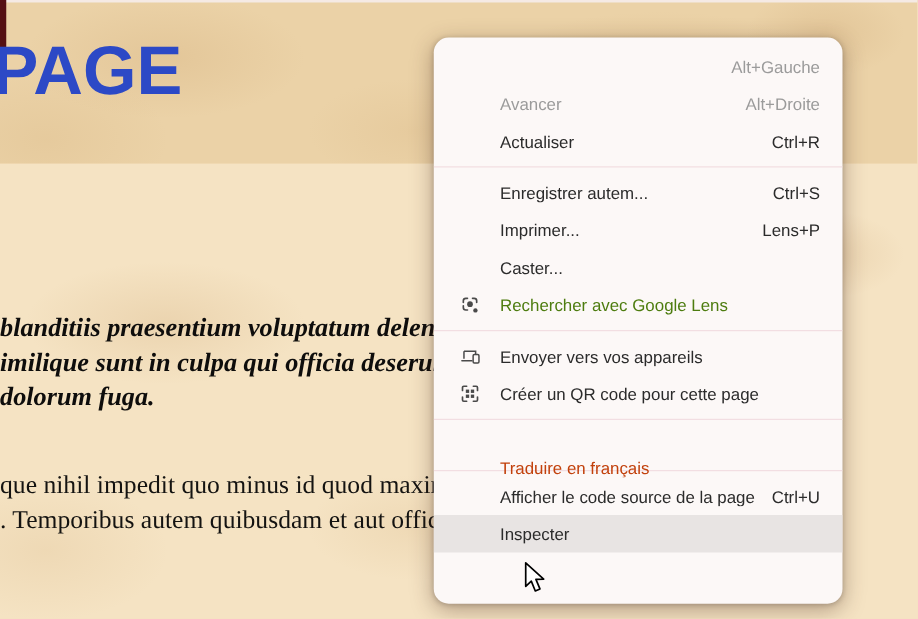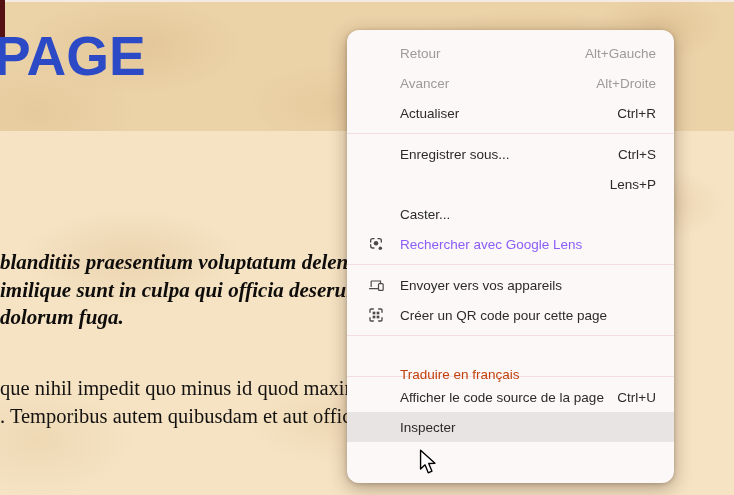--- a/index.html
+++ b/index.html
@@ -78,56 +78,56 @@
 </div>
 
 <div id="plain-block" class="text-block">
   <div>que nihil impedit quo minus id quod maxim</div>
   <div>. Temporibus autem quibusdam et aut offici</div>
 </div>
 
 <div id="context-menu" style="background: rgb(252, 248, 247);">
     <div class="menu-row">
       <span class="icon-slot"></span>
-      <span class="label" style="color: rgb(155, 155, 155);">Retour</span>
       <span class="shortcut" style="color: rgb(155, 155, 155);">Alt+Gauche</span>
     </div>
     <div class="menu-row">
       <span class="icon-slot"></span>
       <span class="label" style="color: rgb(155, 155, 155);">Avancer</span>
       <span class="shortcut" style="color: rgb(155, 155, 155);">Alt+Droite</span>
     </div>
     <div class="menu-row">
       <span class="icon-slot"></span>
       <span class="label" style="color: rgb(43, 43, 43);">Actualiser</span>
       <span class="shortcut" style="color: rgb(43, 43, 43);">Ctrl+R</span>
     </div>
     <div class="menu-separator" style="background: rgb(242, 222, 226);"></div>
     <div class="menu-row">
       <span class="icon-slot"></span>
-      <span class="label" style="color: rgb(43, 43, 43);">Enregistrer sous...</span>
+      <span class="label" style="color: rgb(43, 43, 43);">Enregistrer autem...</span>
       <span class="shortcut" style="color: rgb(43, 43, 43);">Ctrl+S</span>
     </div>
     <div class="menu-row">
       <span class="icon-slot"></span>
+      <span class="label" style="color: rgb(43, 43, 43);">Imprimer...</span>
       <span class="shortcut" style="color: rgb(43, 43, 43);">Lens+P</span>
     </div>
     <div class="menu-row">
       <span class="icon-slot"></span>
       <span class="label" style="color: rgb(43, 43, 43);">Caster...</span>
     </div>
     <div class="menu-row">
       <span class="icon-slot">
         <svg width="16" height="16" viewBox="0 0 24 24">
           <path d="M4 9 V7 a3 3 0 0 1 3-3 h2 M15 4 h2 a3 3 0 0 1 3 3 v2 M4 13 v2 a3 3 0 0 0 3 3 h2" fill="none" stroke="#4a4a4a" stroke-width="2" stroke-linecap="round"></path>
           <circle cx="12" cy="11" r="3.4" fill="#4a4a4a"></circle>
           <circle cx="18.5" cy="18.5" r="2.6" fill="#4a4a4a"></circle>
         </svg>
       </span>
-      <span class="label" style="color: #8b5cf6;">Rechercher avec Google Lens</span>
+      <span class="label" style="color: #4d7c0f;">Rechercher avec Google Lens</span>
     </div>
     <div class="menu-separator" style="background: rgb(242, 222, 226);"></div>
     <div class="menu-row">
       <span class="icon-slot">
         <svg width="17" height="16" viewBox="0 0 24 24">
           <path d="M4 6 h14 v10" fill="none" stroke="#4a4a4a" stroke-width="1.8"></path>
           <path d="M4 6 v9" fill="none" stroke="#4a4a4a" stroke-width="1.8"></path>
           <path d="M1.5 17.5 h12" fill="none" stroke="#4a4a4a" stroke-width="1.8" stroke-linecap="round"></path>
           <rect x="15" y="10" width="7" height="10" rx="1.4" fill="#fcf8f7" stroke="#4a4a4a" stroke-width="1.8"></rect>
         </svg>

